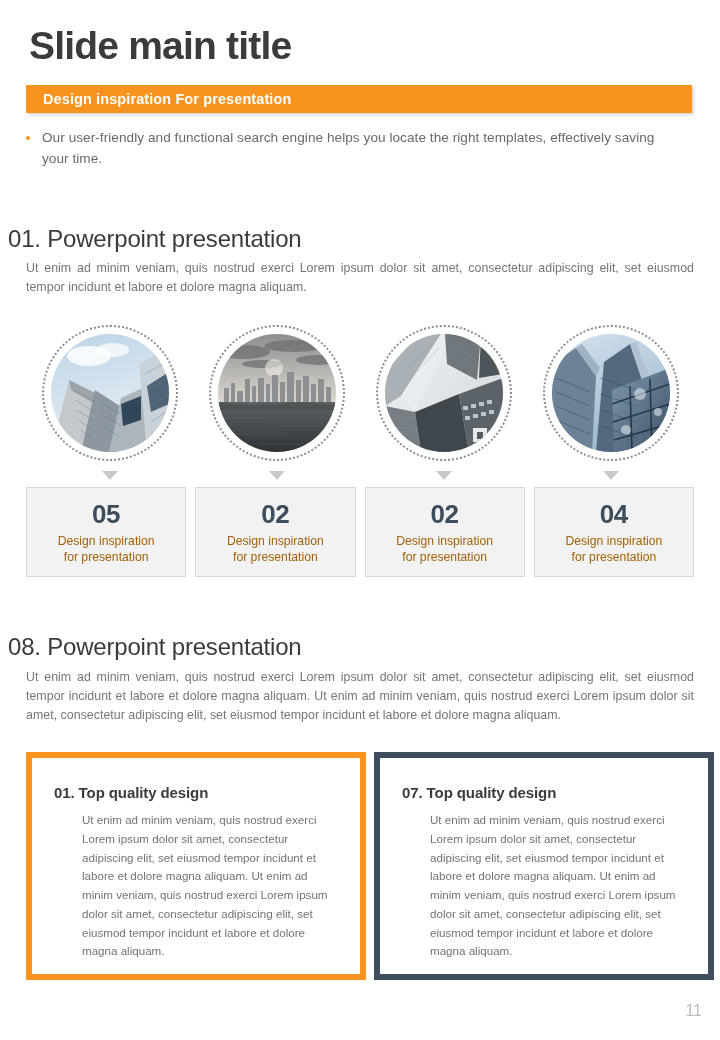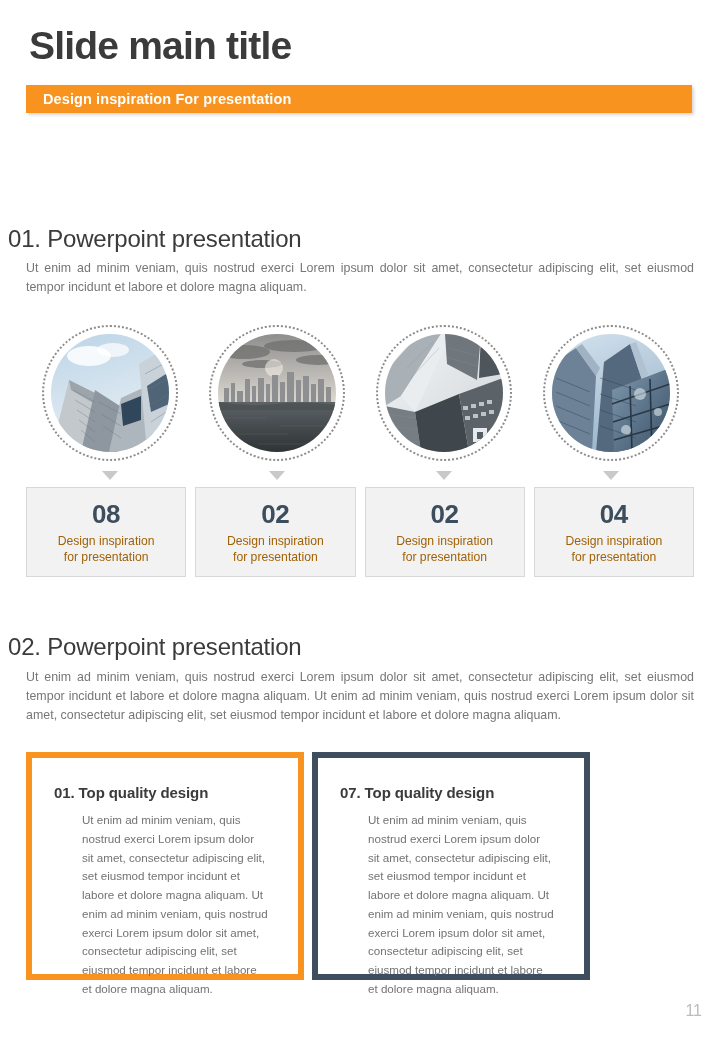--- a/index.html
+++ b/index.html
@@ -180,21 +180,21 @@
     color: #a16207;
     line-height: 1.35;
     text-align: center;
   }
 
   
   .feature-row {
     position: absolute;
     left: 26px;
     top: 752px;
-    width: 564px;
+    width: 688px;
     display: flex;
     gap: 8px;
   }
   .feature-box {
     flex: 1 1 0;
     height: 228px;
     box-sizing: border-box;
     background: #ffffff;
     padding: 26px 22px 0 22px;
   }
@@ -230,20 +230,24 @@
 <body>
 
 <div class="slide">
 
   <div class="page-title">Slide main title</div>
 
   <div class="subtitle-bar">
     <span class="subtitle-bar-text">Design inspiration For presentation</span>
   </div>
 
+  <div class="lead-row">
+    <span class="lead-bullet"></span>
+    <span class="lead-text">Our user-friendly and functional search engine helps you locate the right templates, effectively saving your time.</span>
+  </div>
 
   <div class="section-heading" id="sec1-heading">01. Powerpoint presentation</div>
   <div class="section-para" id="sec1-para">Ut enim ad minim veniam, quis nostrud exerci  Lorem ipsum dolor sit amet, consectetur adipiscing elit, set eiusmod tempor incidunt et labore et dolore magna aliquam.</div>
 
   <div class="circles-row">
 
     <div class="circle-cell">
       <div class="circle-ring">
         <div class="circle-photo">
           <svg width="118" height="118" viewBox="0 0 118 118">
@@ -426,21 +430,21 @@
           </svg>
         </div>
       </div>
       <div class="arrow-down"></div>
     </div>
 
   </div>
 
   <div class="cards-row">
     <div class="num-card">
-      <div class="num-card-number">08</div>
+      <div class="num-card-number">05</div>
       <div class="num-card-caption">
         <div>Design inspiration</div>
         <div>for presentation</div>
       </div>
     </div>
     <div class="num-card">
       <div class="num-card-number">02</div>
       <div class="num-card-caption">
         <div>Design inspiration</div>
         <div>for presentation</div>
@@ -455,21 +459,21 @@
     </div>
     <div class="num-card">
       <div class="num-card-number">04</div>
       <div class="num-card-caption">
         <div>Design inspiration</div>
         <div>for presentation</div>
       </div>
     </div>
   </div>
 
-  <div class="section-heading" id="sec2-heading">02. Powerpoint presentation</div>
+  <div class="section-heading" id="sec2-heading">08. Powerpoint presentation</div>
   <div class="section-para" id="sec2-para">Ut enim ad minim veniam, quis nostrud exerci  Lorem ipsum dolor sit amet, consectetur adipiscing elit, set eiusmod tempor incidunt et labore et dolore magna aliquam. Ut enim ad minim veniam, quis nostrud exerci  Lorem ipsum dolor sit amet, consectetur adipiscing elit, set eiusmod tempor incidunt et labore et dolore magna aliquam.</div>
 
   <div class="feature-row">
     <div class="feature-box accent-orange">
       <div class="feature-title">01. Top quality design</div>
       <div class="feature-body">Ut enim ad minim veniam, quis nostrud exerci  Lorem ipsum dolor sit amet, consectetur adipiscing elit, set eiusmod tempor incidunt et labore et dolore magna aliquam. Ut enim ad minim veniam, quis nostrud exerci  Lorem ipsum dolor sit amet, consectetur adipiscing elit, set eiusmod tempor incidunt et labore et dolore magna aliquam.</div>
     </div>
     <div class="feature-box accent-slate">
       <div class="feature-title">07. Top quality design</div>
       <div class="feature-body">Ut enim ad minim veniam, quis nostrud exerci  Lorem ipsum dolor sit amet, consectetur adipiscing elit, set eiusmod tempor incidunt et labore et dolore magna aliquam. Ut enim ad minim veniam, quis nostrud exerci  Lorem ipsum dolor sit amet, consectetur adipiscing elit, set eiusmod tempor incidunt et labore et dolore magna aliquam.</div>

